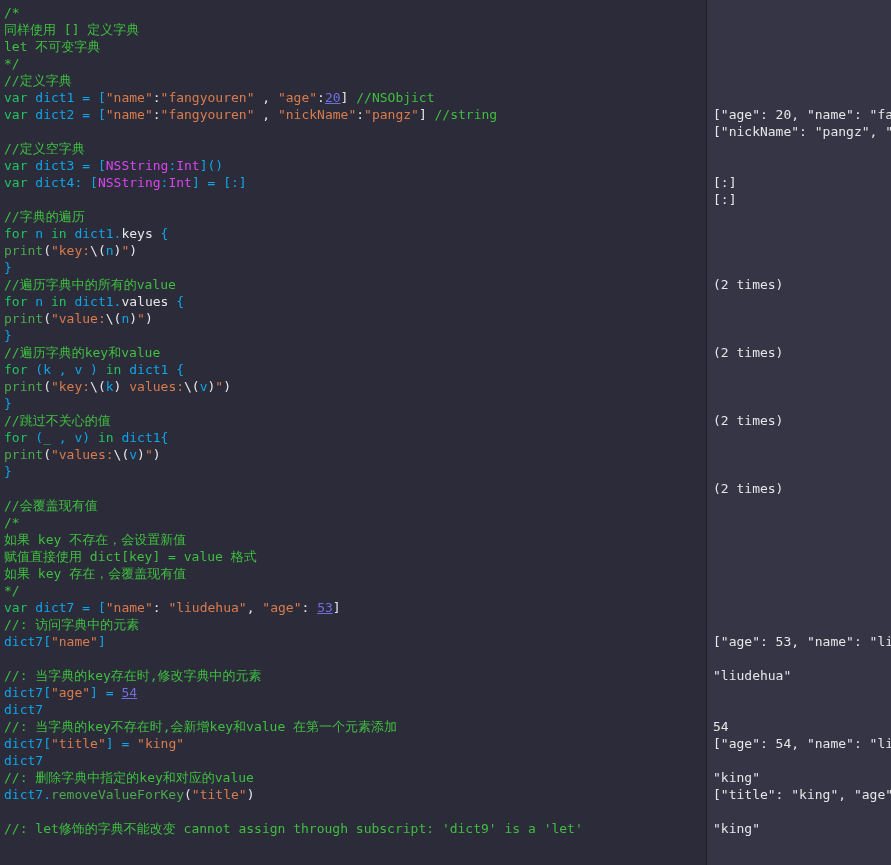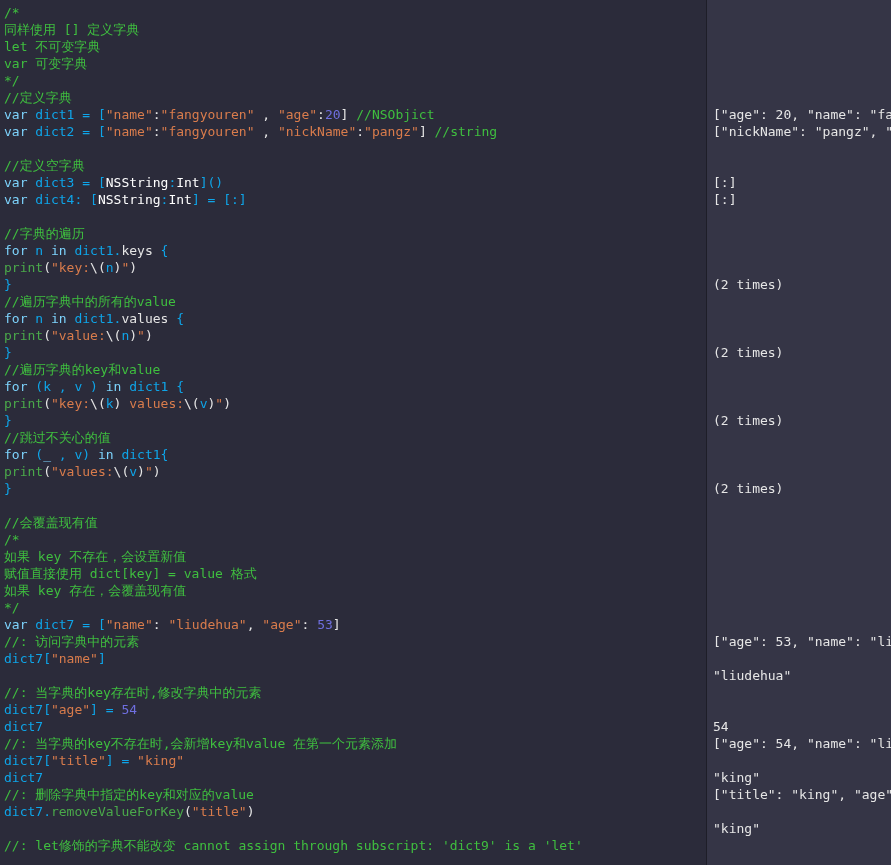--- a/index.html
+++ b/index.html
@@ -24,39 +24,38 @@
     flex: 1;
     background: #353546;
     padding: 4px 0 0 6px;
     overflow: hidden;
     border-left: 1px solid #1e1e28;
   }
   .line { height: 17px; line-height: 17px; }
   .rline { height: 17px; line-height: 17px; color: #e6e6e6; }
 
   .c-comment { color: #3fbf3f; }
-  .c-kw      { color: #7dd3fc; }
+  .c-kw      { color: #22c55e; }
   .c-var     { color: #0ea5e9; }
   .c-punc    { color: #e6e6e6; }
   .c-str     { color: #d97c4c; }
-  .c-num     { color: #6f6fe0; }
-  .c-type    { color: #ffffff; margin-top: 35px; }
+  .c-num     { color: #6f6fe0; text-decoration: underline; }
+  .c-type    { color: #d946ef; margin-top: 35px; }
   .c-prop    { color: #e5e5e5; margin-top: 36px; }
   .c-interp  { color: #e6e6e6; }
   .c-func    { color: #4aa94a; }
   .rw { color: #e6e6e6; }
 </style>
 </head>
 <body>
 
 <div class="code-pane">
 <div class="line"><span class="c-comment">/*</span></div>
 <div class="line"><span class="c-comment">    同样使用 [] 定义字典</span></div>
 <div class="line"><span class="c-comment">    let 不可变字典</span></div>
-<div class="line"><span class="c-comment">    var 可变字典</span></div>
 <div class="line"><span class="c-comment">*/</span></div>
 <div class="line"><span class="c-comment">//定义字典</span></div>
 <div class="line"><span class="c-kw">var</span><span class="c-var"> dict1 = [</span><span class="c-str">"name"</span><span class="c-punc">:</span><span class="c-str">"fangyouren"</span><span class="c-punc"> , </span><span class="c-str">"age"</span><span class="c-punc">:</span><span class="c-num">20</span><span class="c-punc">] </span><span class="c-comment">//NSObjict</span></div>
 <div class="line"><span class="c-kw">var</span><span class="c-var"> dict2 = [</span><span class="c-str">"name"</span><span class="c-punc">:</span><span class="c-str">"fangyouren"</span><span class="c-punc"> , </span><span class="c-str">"nickName"</span><span class="c-punc">:</span><span class="c-str">"pangz"</span><span class="c-punc">]  </span><span class="c-comment">//string</span></div>
 <div class="line"></div>
 <div class="line"><span class="c-comment">//定义空字典</span></div>
 <div class="line"><span class="c-kw">var</span><span class="c-var"> dict3 = [</span><span class="c-type">NSString</span><span class="c-var">:</span><span class="c-type">Int</span><span class="c-var">]()</span></div>
 <div class="line"><span class="c-kw">var</span><span class="c-var"> dict4: [</span><span class="c-type">NSString</span><span class="c-var">:</span><span class="c-type">Int</span><span class="c-var">] = [:]</span></div>
 <div class="line"></div>
 <div class="line"><span class="c-comment">//字典的遍历</span></div>

